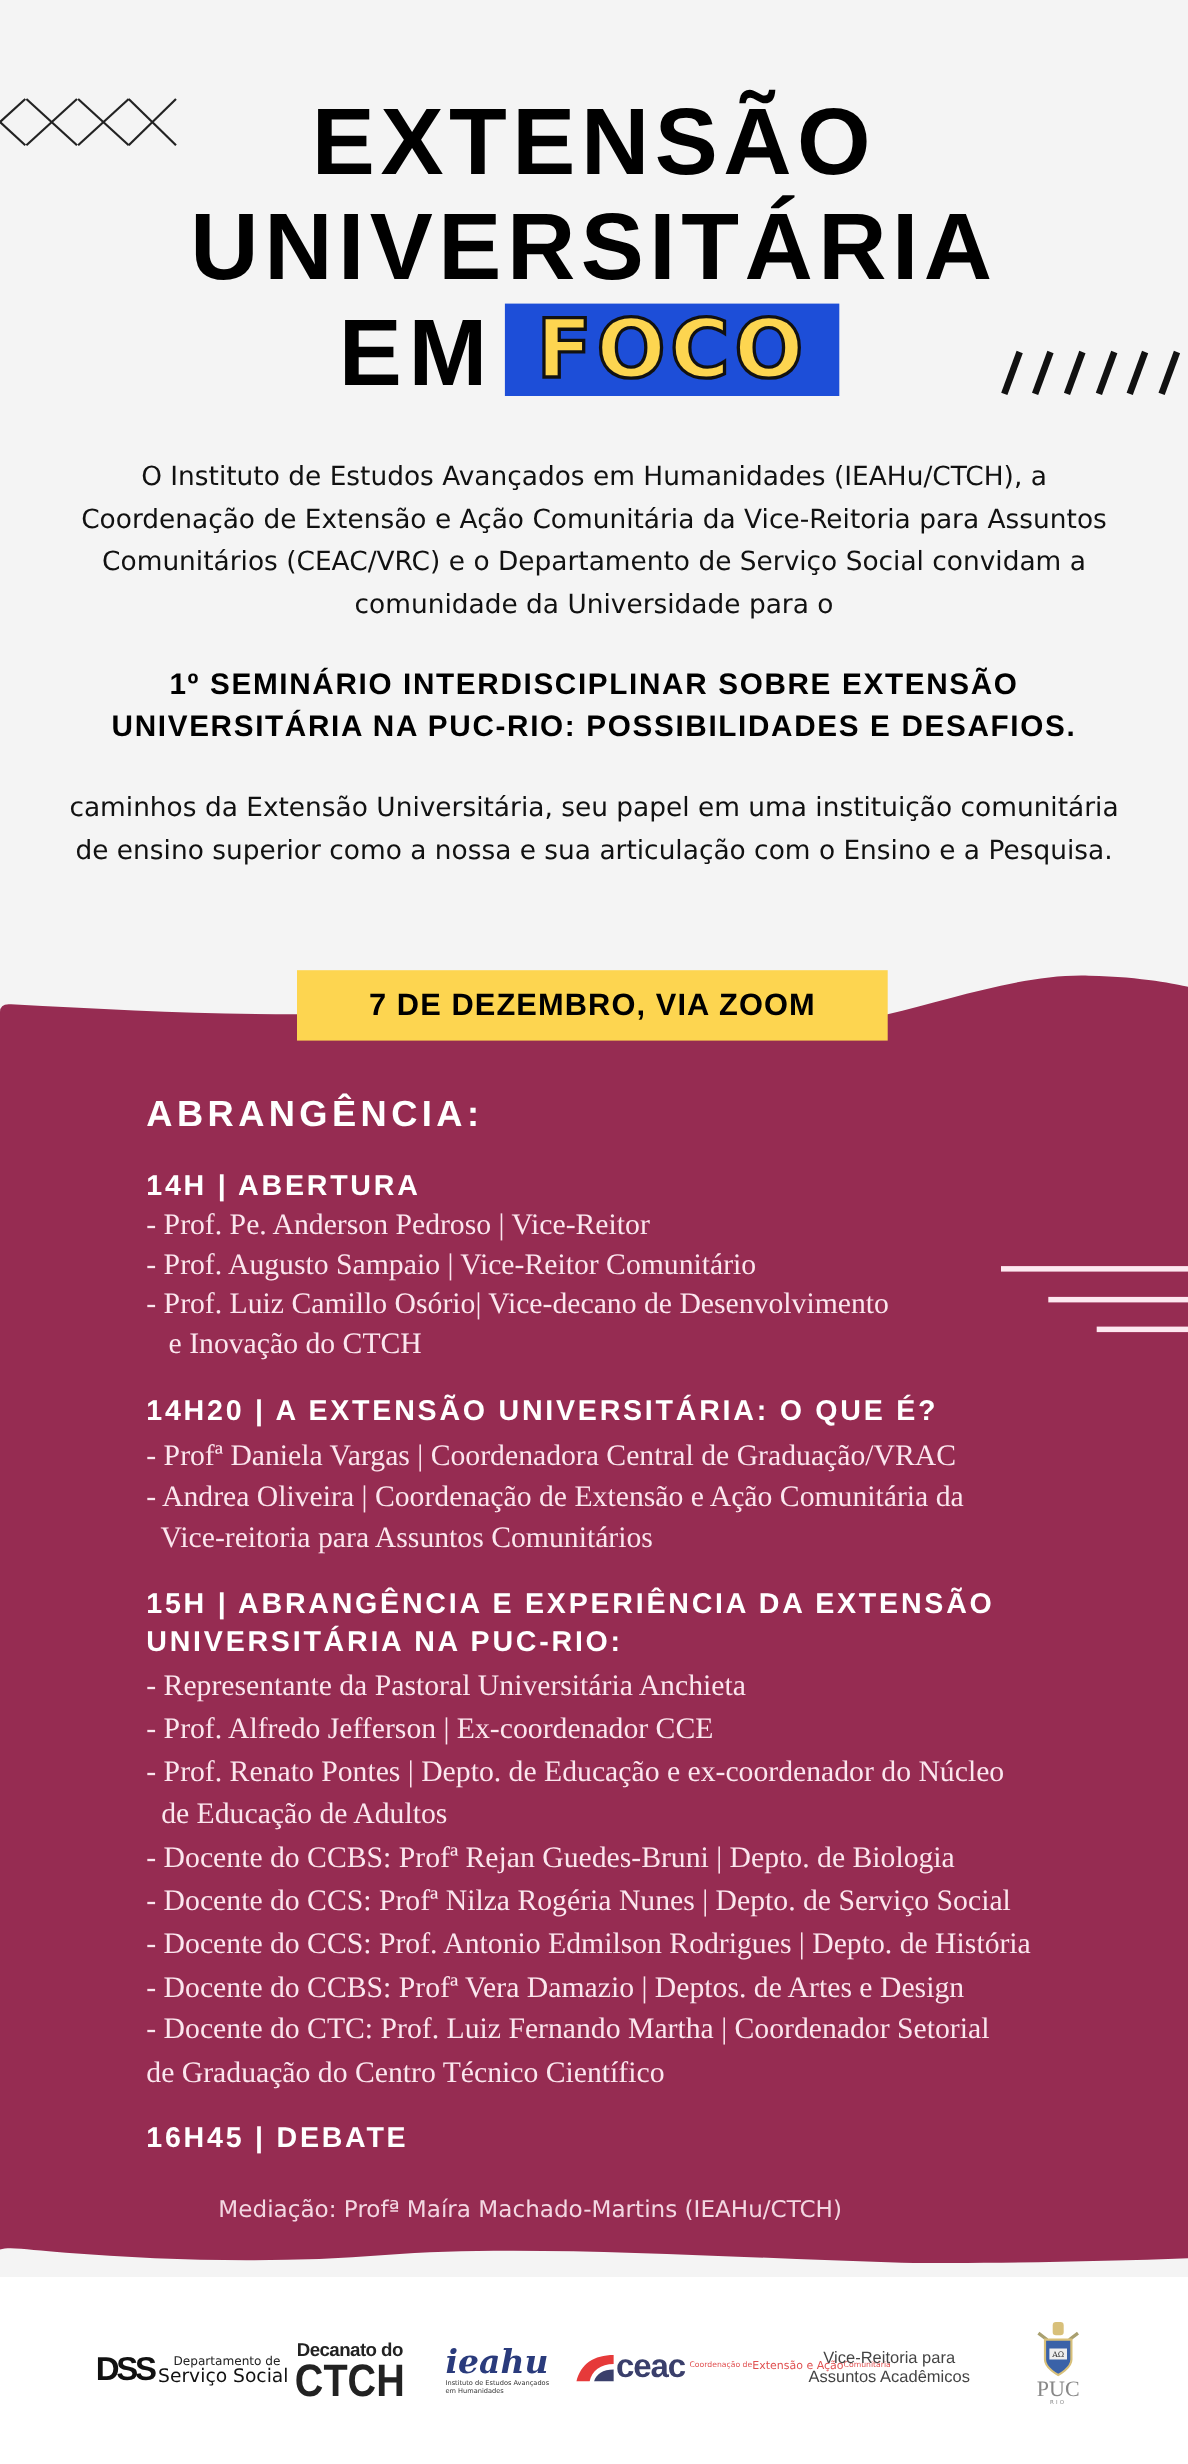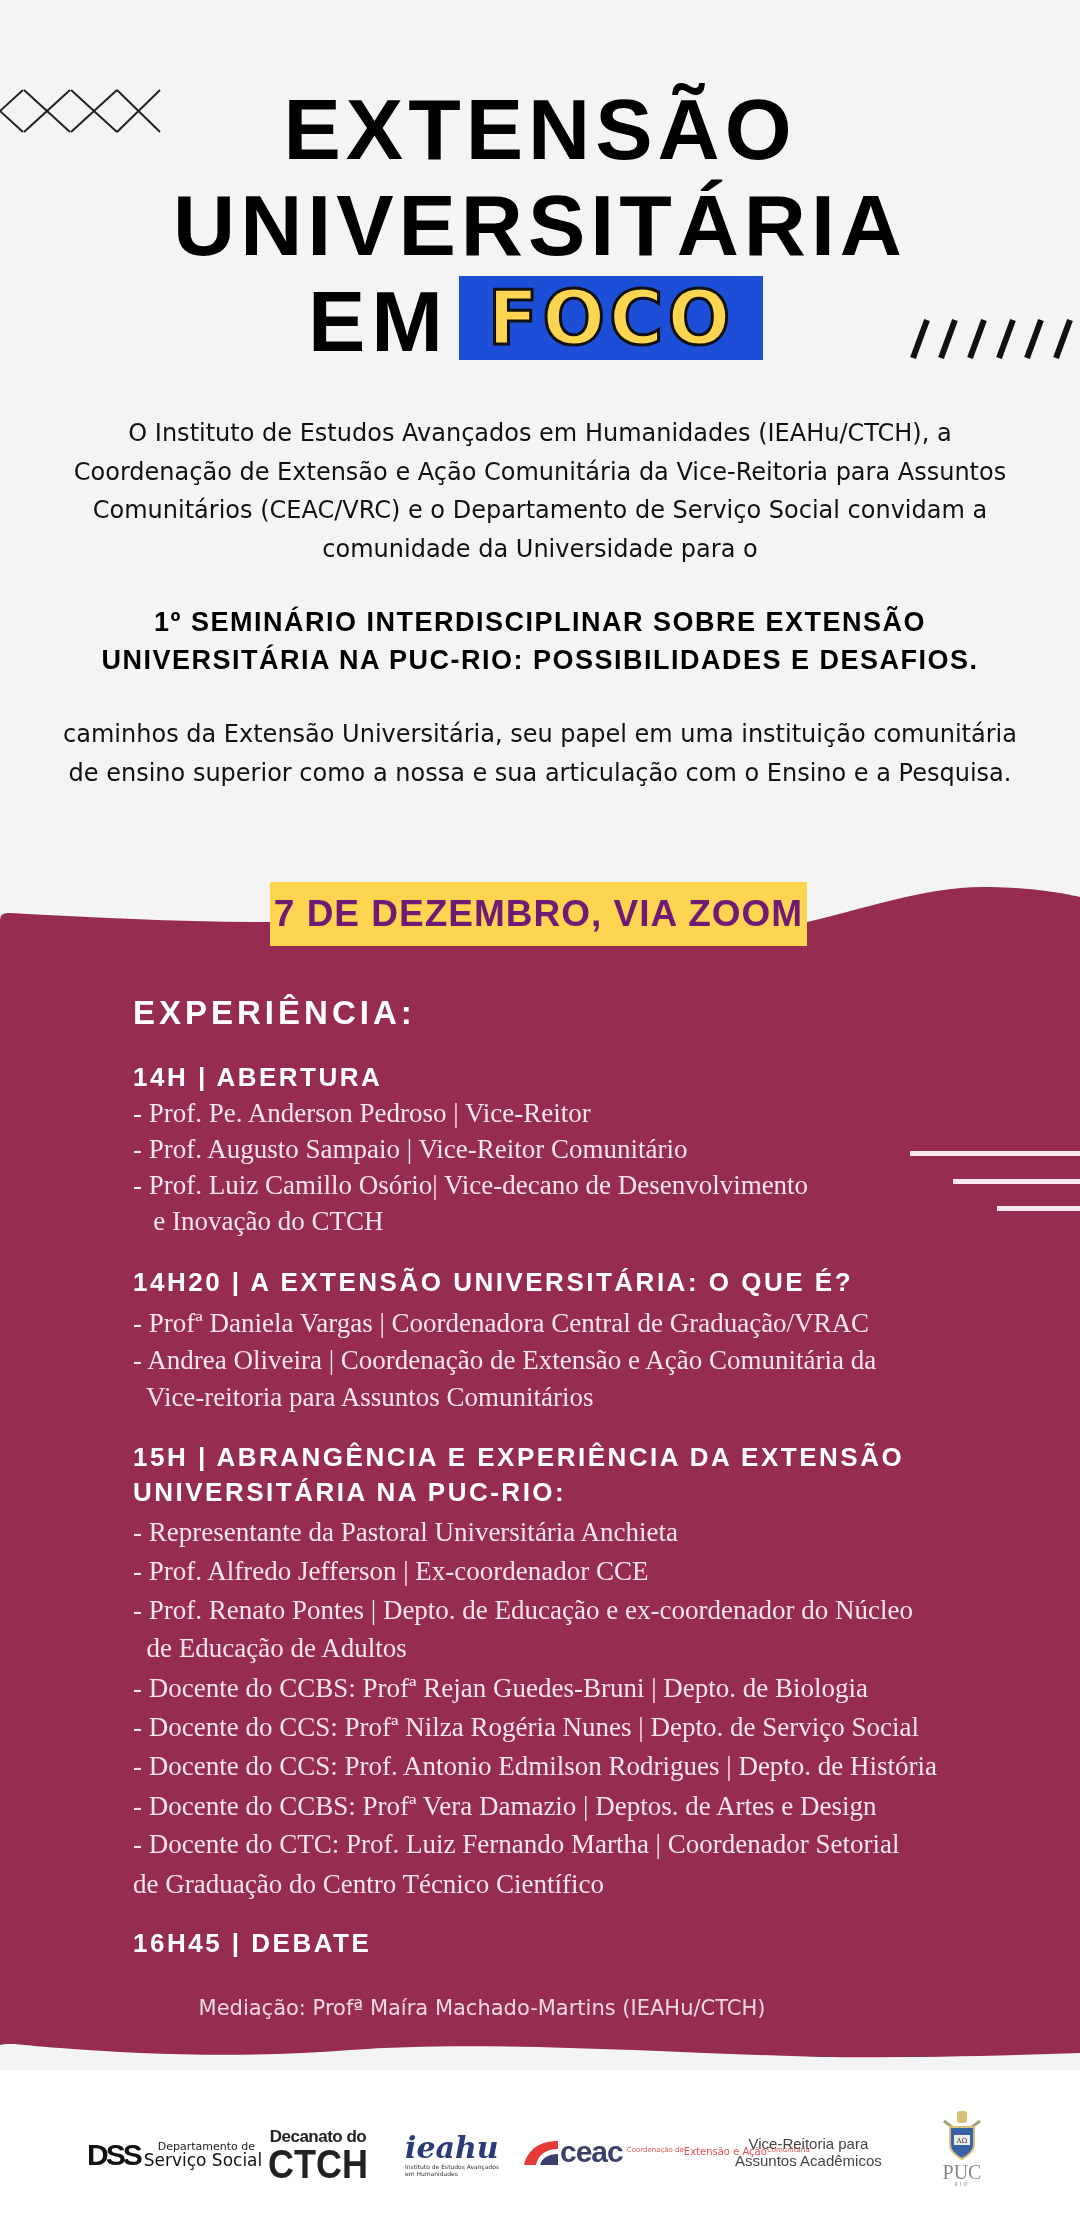--- a/index.html
+++ b/index.html
@@ -46,21 +46,21 @@
     position: absolute; left: 40px; width: 1000px; top: 715px;
     text-align: center; font-family: "DejaVu Sans", sans-serif;
     font-size: 24px; line-height: 38.5px; color: #111;
   }
   .date-box {
     position: absolute; left: 270px; top: 882px; width: 537px; height: 64px;
     background: #fdd550; display: flex; align-items: center; justify-content: center;
   }
   .date-text {
     font-family: "Liberation Sans", sans-serif; font-weight: 700;
-    font-size: 37px; letter-spacing: 1px; color: #701a75;
+    font-size: 28px; letter-spacing: 1px; color: #000000;
   }
   .prog-title {
     position: absolute; left: 133px; top: 994px;
     font-family: "Liberation Sans", sans-serif; font-weight: 700;
     font-size: 33px; letter-spacing: 4px; color: #fff;
   }
   .sec-head {
     position: absolute; left: 133px;
     font-family: "Liberation Sans", sans-serif; font-weight: 700;
     font-size: 26px; line-height: 36px; letter-spacing: 2.5px; color: #fff;
@@ -136,21 +136,21 @@
 <div class="bottom-white" style="top:2070px;height:170px;"></div>
 
 <div class="date-box">
   <span class="date-text">7 DE DEZEMBRO, VIA ZOOM</span>
 </div>
 
 <div class="deco-line" style="left:910px;top:1151px;width:170px;"></div>
 <div class="deco-line" style="left:953px;top:1179px;width:127px;"></div>
 <div class="deco-line" style="left:997px;top:1206px;width:83px;"></div>
 
-<div class="prog-title">EXPERIÊNCIA:</div>
+<div class="prog-title">ABRANGÊNCIA:</div>
 
 <div class="sec-head" style="top:1059px;">14H | ABERTURA</div>
 <div class="item" style="top:1098px;">- Prof. Pe. Anderson Pedroso | Vice-Reitor</div>
 <div class="item" style="top:1134px;">- Prof. Augusto Sampaio | Vice-Reitor Comunitário</div>
 <div class="item" style="top:1170px;">- Prof. Luiz Camillo Osório| Vice-decano de Desenvolvimento</div>
 <div class="item" style="top:1206px;white-space:pre;">   e Inovação do CTCH</div>
 
 <div class="sec-head" style="top:1264px;">14H20 | A EXTENSÃO UNIVERSITÁRIA: O QUE É?</div>
 <div class="item" style="top:1308px;">- Profª Daniela Vargas | Coordenadora Central de Graduação/VRAC</div>
 <div class="item" style="top:1345px;">- Andrea Oliveira | Coordenação de Extensão e Ação Comunitária da</div>

